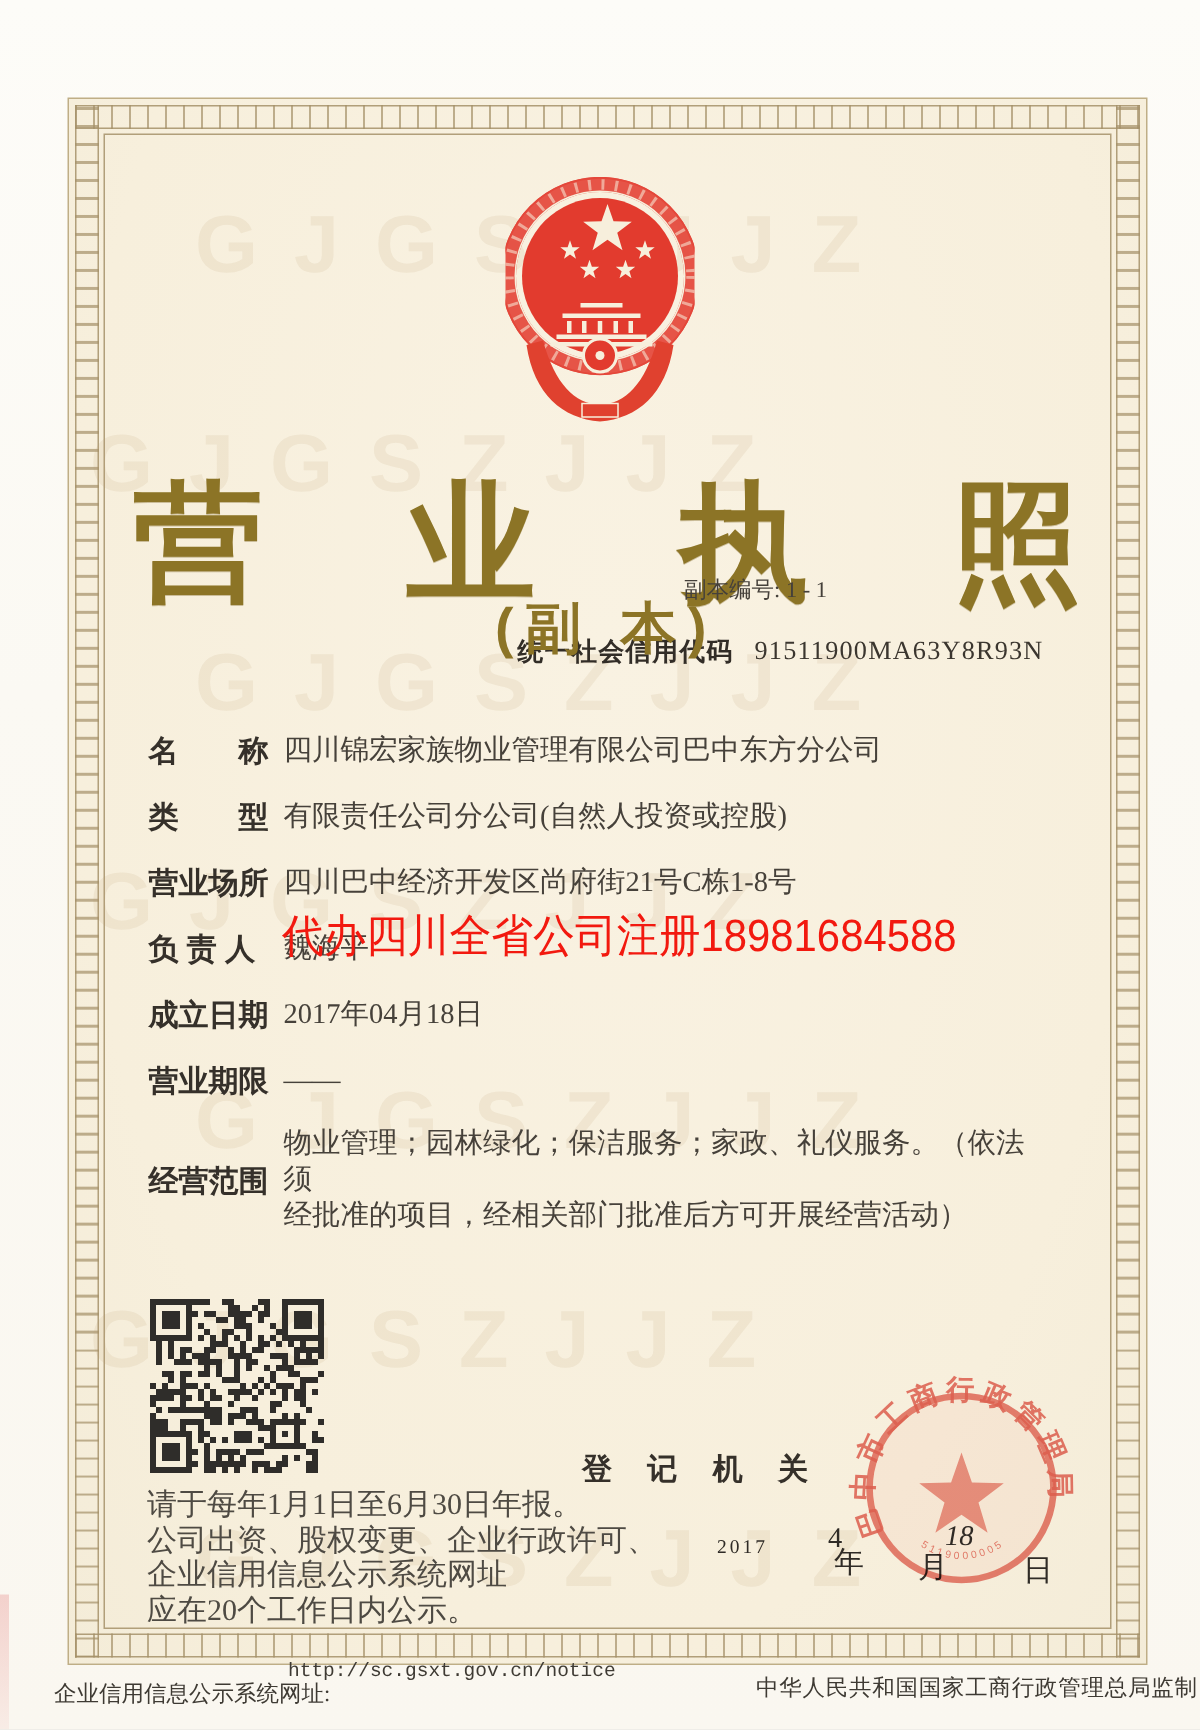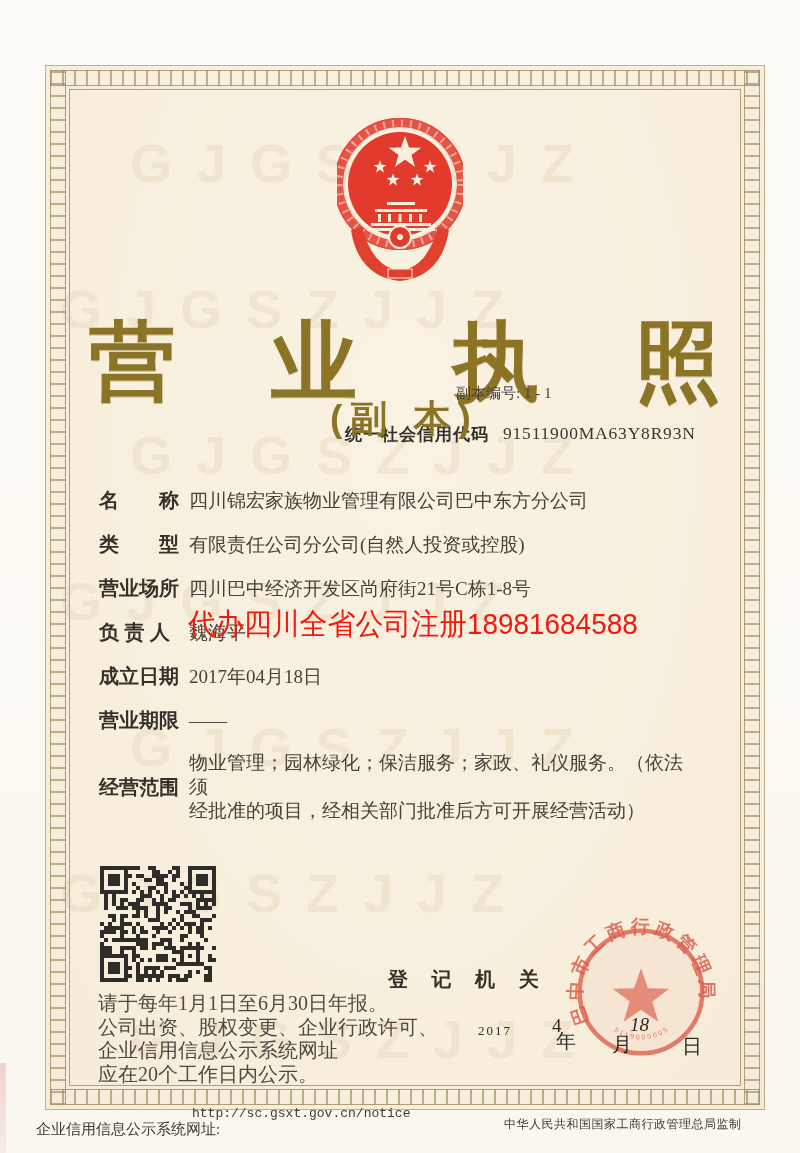--- a/index.html
+++ b/index.html
@@ -100,21 +100,21 @@
   .dt-m     { left:552px; top:1015px; font-size:19px; }
   .dt-yc    { left:556px; top:1028px; font-size:20px; }
   .dt-d     { left:630px; top:1014px; font-size:19px;font-style:italic; }
   .dt-mc    { left:612px; top:1031px; font-size:20px; }
   .dt-dc    { left:682px; top:1033px; font-size:20px; }
   .seal { position:absolute; left:552px; top:903px; z-index:5; mix-blend-mode:multiply; opacity:.92; }
 
   
   .foot-label { position:absolute; left:36px; top:1120px; font-size:15px; color:#3e3a33; z-index:2; font-family:"Liberation Serif", serif; }
   .foot-url   { position:absolute; left:192px; top:1106px; font-size:13px; color:#3e3a33; z-index:2; font-family:"Liberation Mono", monospace; }
-  .foot-issuer{ position:absolute; left:504px; top:1116px; font-size:12px; color:#3e3a33; z-index:2; letter-spacing:.5px; font-family:"Liberation Serif", serif; }
+  .foot-issuer{ position:absolute; left:504px; top:1116px; font-size:15px; color:#3e3a33; z-index:2; letter-spacing:.5px; font-family:"Liberation Serif", serif; }
 
   .edge-smudge {
     position:absolute; left:0; bottom:0; width:6px; height:90px; z-index:3;
     background:linear-gradient(180deg, rgba(225,110,110,.28), rgba(225,110,110,.08));
   }
 </style>
 </head>
 <body>
 
 <div class="page">

